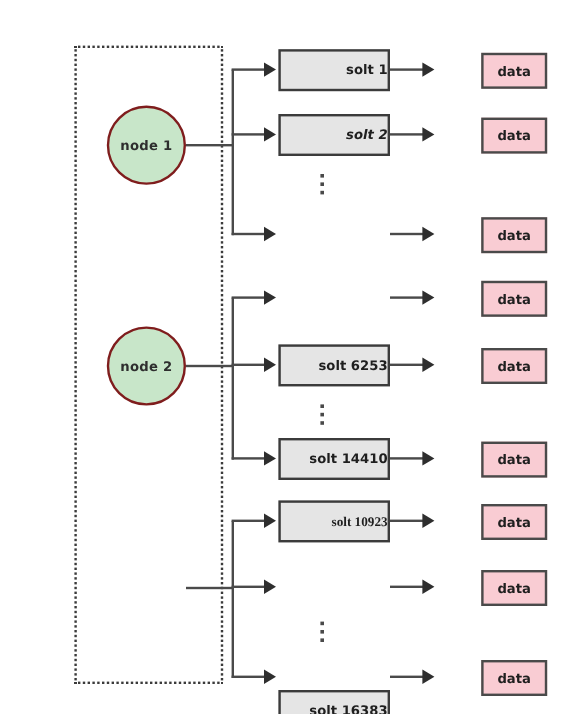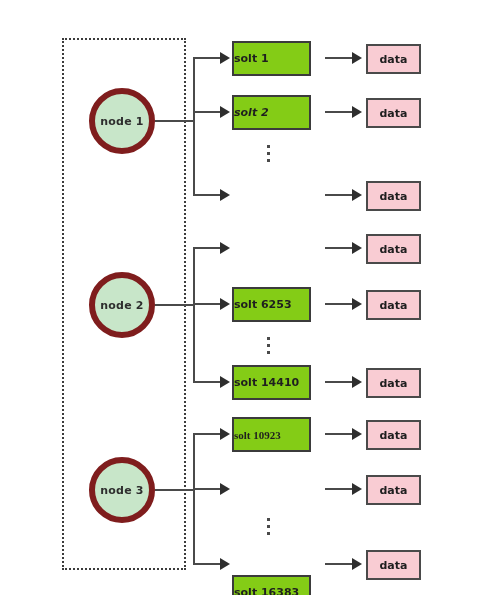--- a/index.html
+++ b/index.html
@@ -26,64 +26,65 @@
     box-sizing: border-box;
   }
 
   
   .node {
     position: absolute;
     width: 66px;
     height: 66px;
     border-radius: 50%;
     background: #c8e6c9;
-    border: 6px solid #7f1d1d;
+    border: 2px solid #7f1d1d;
     box-sizing: border-box;
     display: flex;
     align-items: center;
     justify-content: center;
   }
   .node-label {
     font-size: 11px;
     font-weight: bold;
     color: #2e2e2e;
     letter-spacing: 0.2px;
     white-space: nowrap;
   }
 
   
   .slot {
     position: absolute;
-    width: 79px;
+    width: 93px;
     height: 35px;
-    background: #84cc16;
+    background: #e5e5e5;
     border: 2px solid #3b3b3b;
     box-sizing: border-box;
     display: flex;
     align-items: center;
-    justify-content: flex-start;
+    justify-content: flex-end;
   }
   .slot-label {
     font-size: 11px;
     font-weight: bold;
     color: #1f1f1f;
     white-space: nowrap;
   }
 
   
   .data-box {
     position: absolute;
     width: 55px;
     height: 30px;
     background: #f9ccd3;
     border: 2px solid #4a4a4a;
     box-sizing: border-box;
     display: flex;
     align-items: center;
     justify-content: center;
+    margin-left: 35px;
   }
   .data-label {
     font-size: 11px;
     font-weight: bold;
     color: #1f1f1f;
     white-space: nowrap;
   }
 
   
   .line-h {
@@ -206,23 +207,20 @@
   <div class="arrow" style="left:220px; top:376px;"></div>
   <div class="slot" style="left:232px; top:365px;">
     <span class="slot-label">solt 14410</span>
   </div>
   <div class="line-h" style="left:325px; top:381px; width:28px;"></div>
   <div class="arrow" style="left:352px; top:376px;"></div>
   <div class="data-box" style="left:366px; top:368px;">
     <span class="data-label">data</span>
   </div>
 
-  <div class="node" style="left:89px; top:457px;">
-    <span class="node-label">node 3</span>
-  </div>
   <div class="line-h" style="left:155px; top:489px; width:40px;"></div>
   <div class="line-v" style="left:193px; top:434px; height:131px;"></div>
 
   <div class="line-h" style="left:193px; top:433px; width:29px;"></div>
   <div class="arrow" style="left:220px; top:428px;"></div>
   <div class="slot" style="left:232px; top:417px;font-family:Liberation Serif, serif;">
     <span class="slot-label">solt 10923</span>
   </div>
   <div class="line-h" style="left:325px; top:433px; width:28px;"></div>
   <div class="arrow" style="left:352px; top:428px;"></div>

